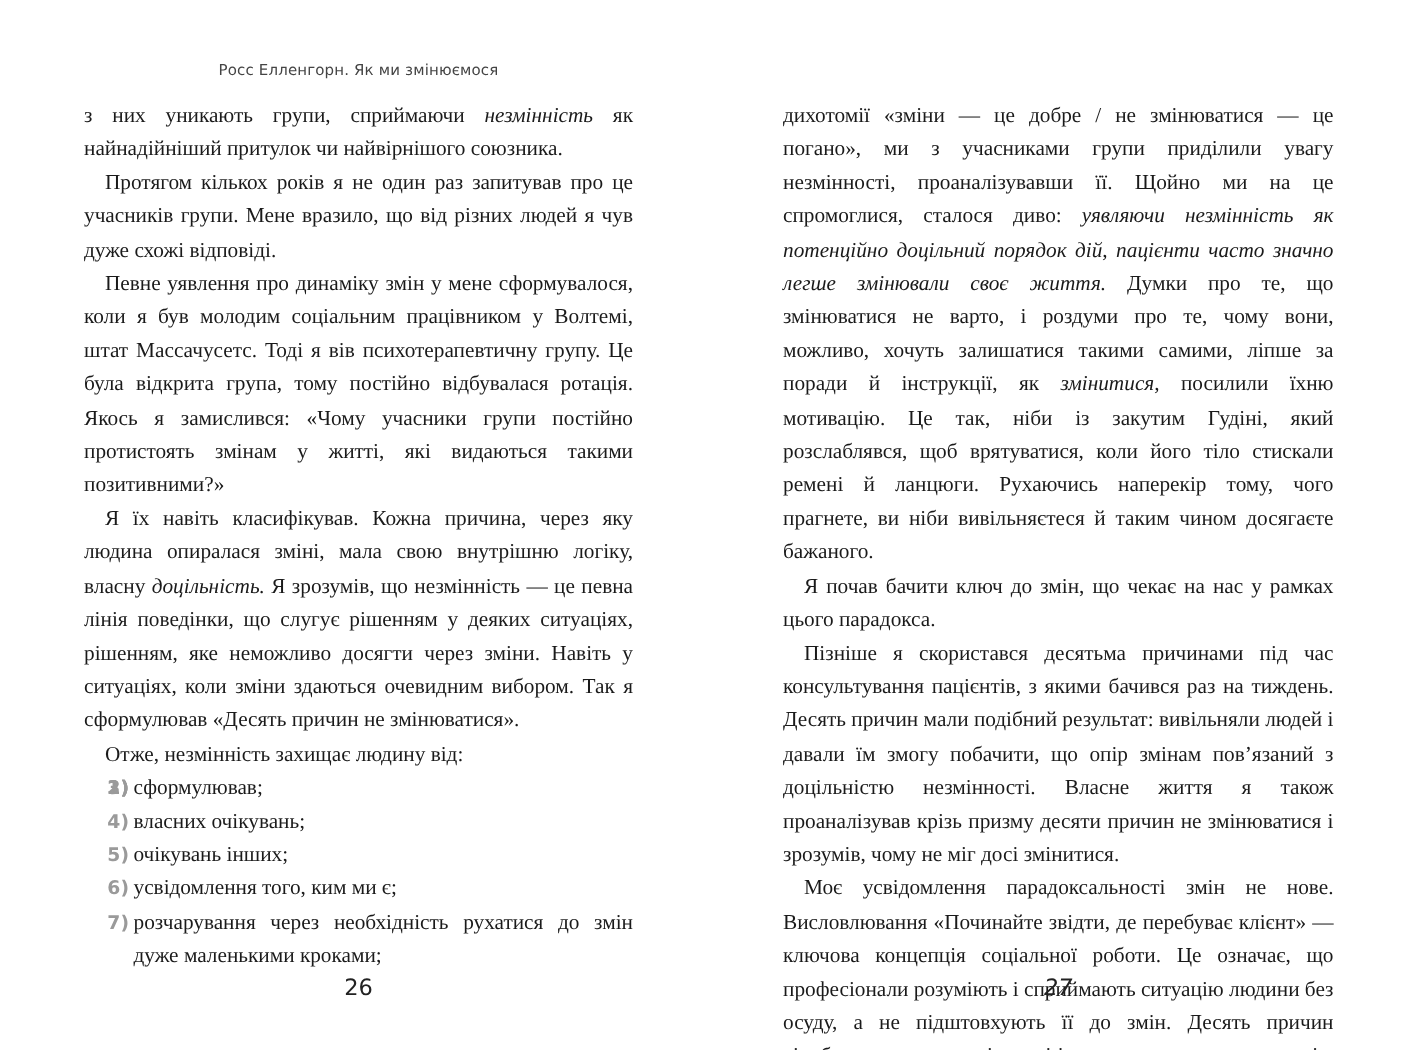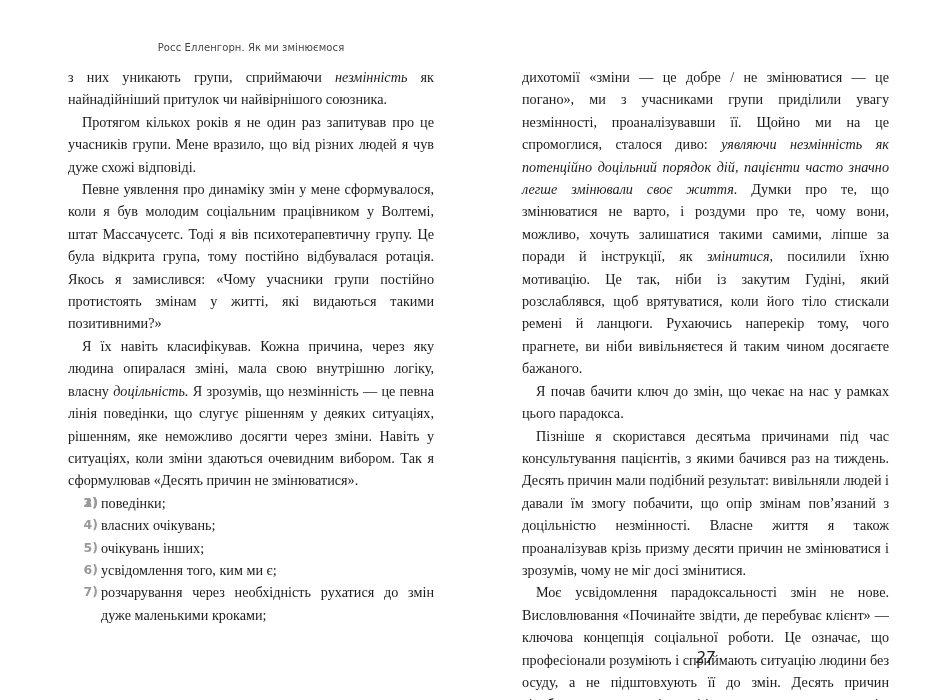--- a/index.html
+++ b/index.html
@@ -1,18 +1,18 @@
 <!DOCTYPE html>
 <html><head>
 <meta charset="utf-8">
 <style>
   html, body { margin: 0; padding: 0; background: #ffffff; }
   body { width: 946px; height: 700px; position: relative; overflow: hidden; }
   .page { position: absolute; top: 0; height: 700px; }
-  .page-left { left: 0; width: 473px; margin-left: 12px; }
+  .page-left { left: 0; width: 473px; }
   .page-right { left: 473px; width: 473px; }
   .running-head {
     position: absolute; top: 42px; left: 0; right: 0;
     text-align: center;
     font-family: "DejaVu Sans", sans-serif;
     font-size: 10px; color: #444; letter-spacing: 0.1px;
   }
   .page-left .running-head { left: 56px; width: 366px; }
   .page-right .running-head { left: 48px; width: 368px; }
   .text-block {
@@ -43,32 +43,34 @@
 </head>
 <body>
 
 <div class="page page-left">
   <div class="running-head">Росс Елленгорн. Як ми змінюємося</div>
   <div class="text-block">
     <p class="noindent"><span>з них уникають групи, сприймаючи </span><em>незмінність</em><span> як найнадійні­ший притулок чи найвірнішого союзника.</span></p>
     <p>Протягом кількох років я не один раз запитував про це учасників групи. Мене вразило, що від різних людей я чув дуже схожі відповіді.</p>
     <p>Певне уявлення про динаміку змін у мене сформувалося, коли я був молодим соціальним працівником у Волтемі, штат Массачусетс. Тоді я вів психотерапевтичну групу. Це була відкрита група, тому постійно відбувалася ротація. Якось я замислився: «Чому учасники групи постійно протистоять змінам у житті, які видаються такими позитивними?»</p>
     <p><span>Я їх навіть класифікував. Кожна причина, через яку людина опиралася зміні, мала свою внутрішню логіку, власну </span><em>доцільність.</em><span> Я зрозумів, що незмінність — це певна лінія поведінки, що слугує рішенням у деяких ситуаціях, рішенням, яке неможливо досягти через зміни. Навіть у ситуаціях, коли зміни здаються очевидним вибором. Так я сформулював «Десять причин не змінюватися».</span></p>
+    <p>Отже, незмінність захищає людину від:</p>
     <ol class="list">
       <li><span class="num">1)</span></li>
       <li><span class="num">2)</span></li>
-      <li><span class="num">3)</span><span>поведінки;</span></li>
+      <li><span class="num">3)</span><span>сформулював;</span></li>
       <li><span class="num">4)</span><span>власних очікувань;</span></li>
       <li><span class="num">5)</span><span>очікувань інших;</span></li>
       <li><span class="num">6)</span><span>усвідомлення того, ким ми є;</span></li>
       <li><span class="num">7)</span><span>розчарування через необхідність рухатися до змін дуже маленькими кроками;</span></li>
 
     </ol>
 
   </div>
+  <div class="folio">26</div>
 </div>
 
 <div class="page page-right">
   <div class="text-block">
     <p class="noindent"><span>дихотомії «зміни — це добре / не змінюватися — це погано», ми з учасниками групи приділили увагу незмінності, проаналізувавши її. Щойно ми на це спромоглися, сталося диво: </span><em>уявляючи незмінність як потенційно доцільний порядок дій, пацієнти часто значно легше змінювали своє життя.</em><span> Думки про те, що змінюватися не варто, і роздуми про те, чому вони, можливо, хочуть залишатися такими самими, ліпше за поради й інструкції, як </span><em>змінитися,</em><span> посилили їхню мотивацію. Це так, ніби із закутим Гудіні, який розслаблявся, щоб врятуватися, коли його тіло стискали ремені й ланцюги. Рухаючись наперекір тому, чого прагнете, ви ніби вивільняєтеся й таким чином досягаєте бажаного.</span></p>
     <p>Я почав бачити ключ до змін, що чекає на нас у рамках цього парадокса.</p>
     <p>Пізніше я скористався десятьма причинами під час консультування пацієнтів, з якими бачився раз на тиждень. Десять причин мали подібний результат: вивільняли людей і давали їм змогу побачити, що опір змінам пов’язаний з доцільністю незмінності. Власне життя я також проаналізував крізь призму десяти причин не змінюватися і зрозумів, чому не міг досі змінитися.</p>
     <p>Моє усвідомлення парадоксальності змін не нове. Висловлювання «Починайте звідти, де перебуває клієнт» — ключова концепція соціальної роботи. Це означає, що професіонали розуміють і сприймають ситуацію людини без осуду, а не підштовхують її до змін. Десять причин відображають також цінності інших терапевтичних методів, як-от «парадоксальні інтервенції» [1] (модне слівце для «реверсивної психології» в сімейній психотерапії, коли лікарі радять клієнтам і далі поводитися саме так, як вони звикли, щоб ті усвідомили, що їхні вчинки мають власну логіку); принцип гуманістичної психології про «безумовне позитивне ставлення» [2]; поняття в психотерапії «слідування за опором» [3], що відображене в буддійсько-орієнтованих підходах; використовуваний у галузі лікування залежностей підхід «мотиваційне консультування» [4], коли</p>
   </div>
   <div class="folio">27</div>

